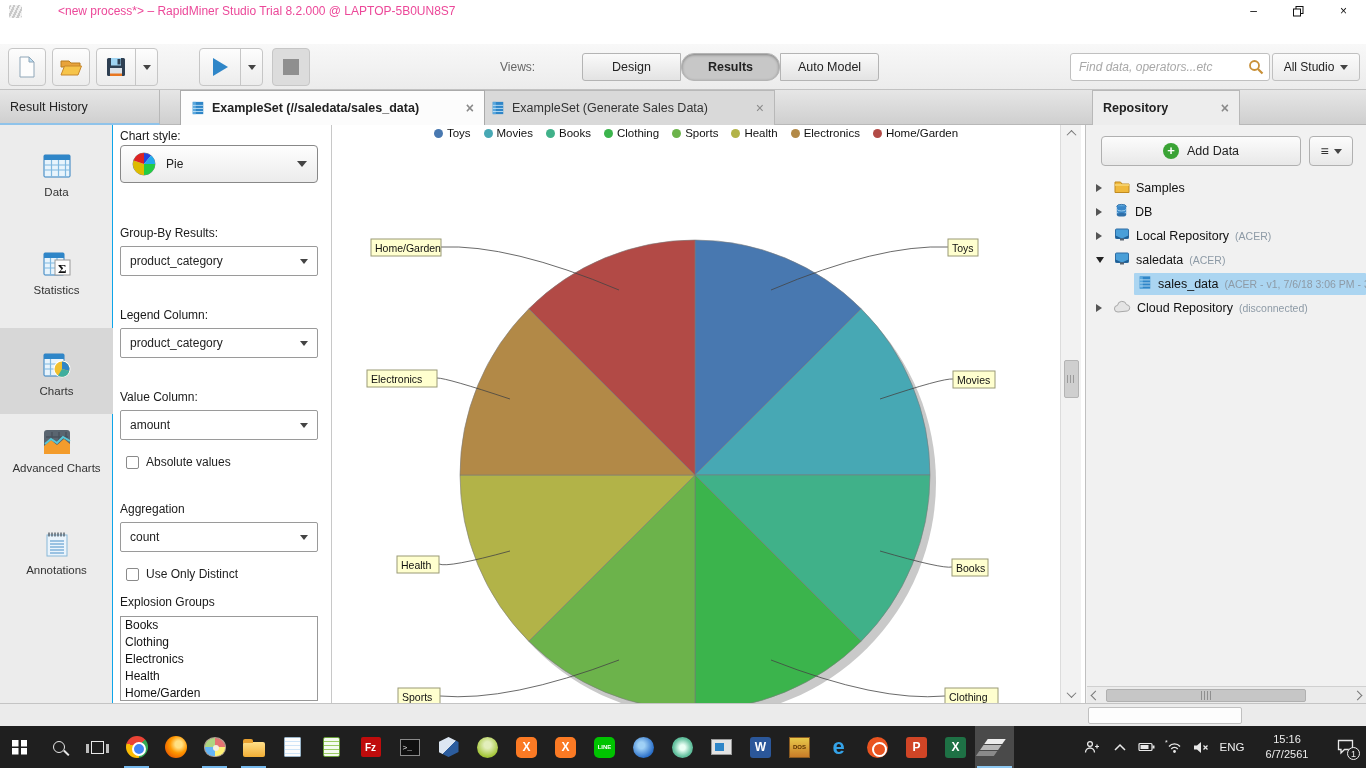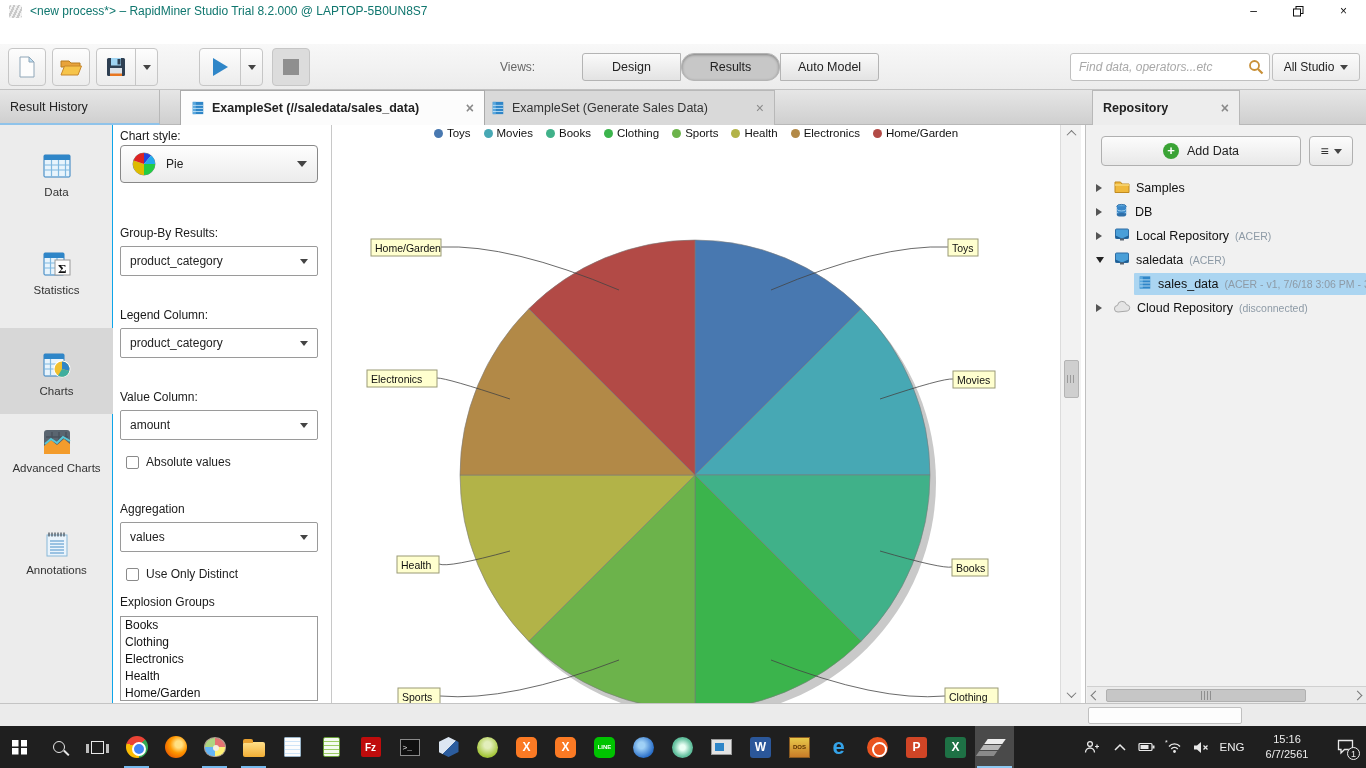--- a/index.html
+++ b/index.html
@@ -3,21 +3,21 @@
 <meta charset="utf-8">
 <style>
 *{margin:0;padding:0;box-sizing:border-box;}
 html,body{background:#888;}
 body{font-family:"Liberation Sans",sans-serif;}
 .screen{position:relative;width:1366px;height:768px;background:#fff;overflow:hidden;font-size:12px;color:#222;}
 
 
 .titlebar{position:absolute;top:0;left:0;right:0;height:22px;background:#fff;display:flex;align-items:center;}
 .app-logo{width:13px;height:13px;margin:0 8px 0 9px;background:repeating-linear-gradient(115deg,#c9c9c9 0 2px,#f2f2f2 2px 4px);border-radius:2px;}
-.win-title{font-size:12px;color:#0f766e;}
+.win-title{font-size:12px;color:#ec4899;margin-left:28px;}
 .win-controls{margin-left:auto;display:flex;height:22px;}
 .win-btn{width:45px;height:22px;display:flex;align-items:center;justify-content:center;color:#111;font-size:12px;}
 .win-btn svg{display:block;}
 
 
 .menubar{position:absolute;top:22px;left:0;right:0;height:22px;background:#fff;display:flex;align-items:center;padding-left:6px;border-bottom:1px solid #e6e6e6;}
 .menu-item{padding:2px 11px;font-size:12.5px;color:#111;}
 .menu-item u{text-decoration:underline;}
 
 
@@ -25,21 +25,21 @@
 .tb-button{position:absolute;top:4px;height:38px;background:linear-gradient(#fdfdfd,#ececec);border:1px solid #c6c6c6;border-radius:4px;display:flex;align-items:center;justify-content:center;}
 .tb-split{position:absolute;top:4px;height:38px;display:flex;border:1px solid #c6c6c6;border-radius:4px;background:linear-gradient(#fdfdfd,#ececec);overflow:hidden;}
 .tb-split .part{display:flex;align-items:center;justify-content:center;height:100%;}
 .tb-split .part+.part{border-left:1px solid #c6c6c6;}
 .tri-down{width:0;height:0;border-left:4px solid transparent;border-right:4px solid transparent;border-top:5px solid #444;}
 .views-label{position:absolute;left:500px;top:0;height:46px;display:flex;align-items:center;color:#666;}
 .views-group{position:absolute;left:582px;top:9px;display:flex;}
 .view-btn{width:99px;height:28px;border:1px solid #b4b4b4;background:linear-gradient(#fafafa,#e3e3e3);display:flex;align-items:center;justify-content:center;font-size:12.5px;color:#222;}
 .view-btn:first-child{border-radius:3px 0 0 3px;}
 .view-btn:last-child{border-radius:0 3px 3px 0;}
-.view-btn.active{background:#c7c7c7;box-shadow:inset 0 1px 3px rgba(0,0,0,.35);font-weight:normal;border-radius:13px;}
+.view-btn.active{background:#c7c7c7;box-shadow:inset 0 1px 3px rgba(0,0,0,.35);font-weight:bold;border-radius:13px;}
 .search-wrap{position:absolute;left:1070px;top:9px;width:200px;height:28px;}
 .search-input{width:100%;height:100%;border:1px solid #c0c0c0;border-radius:3px;padding:0 43px 0 8px;font-size:12px;font-style:italic;color:#555;font-family:"Liberation Sans",sans-serif;background:#fff;}
 .search-input::placeholder{color:#a8a8a8;font-style:italic;}
 .search-glass{position:absolute;right:6px;top:6px;}
 .scope-btn{position:absolute;left:1272px;top:9px;width:88px;height:28px;border:1px solid #c0c0c0;border-radius:3px;background:linear-gradient(#fbfbfb,#ebebeb);display:flex;align-items:center;justify-content:center;gap:6px;font-size:12px;}
 
 
 .tabrow{position:absolute;top:90px;left:0;right:0;height:35px;background:linear-gradient(#e6e6e6,#cfcfcf);border-bottom:1px solid #b8b8b8;}
 .tab{position:absolute;top:0;height:35px;display:flex;align-items:center;padding:0 10px;font-size:12.5px;color:#222;}
 .tab-plain{left:0;width:160px;border-right:1px solid #b8b8b8;border-bottom:2px solid #8fc3ea;}
@@ -357,21 +357,21 @@
       <div class="dropdown" style="top:285px;">
         <span>amount</span>
         <span class="tri-down"></span>
       </div>
       <div class="checkrow" style="top:330px;">
         <span class="checkbox"></span>
         <span>Absolute values</span>
       </div>
       <div class="cfg-label" style="top:377px;">Aggregation</div>
       <div class="dropdown" style="top:397px;">
-        <span>values</span>
+        <span>count</span>
         <span class="tri-down"></span>
       </div>
       <div class="checkrow" style="top:442px;">
         <span class="checkbox"></span>
         <span>Use Only Distinct</span>
       </div>
       <div class="cfg-label" style="top:470px;">Explosion Groups</div>
       <div class="listbox" id="explosion-list" style="top:491px;">
           <div class="li">Books</div>
           <div class="li">Clothing</div>

